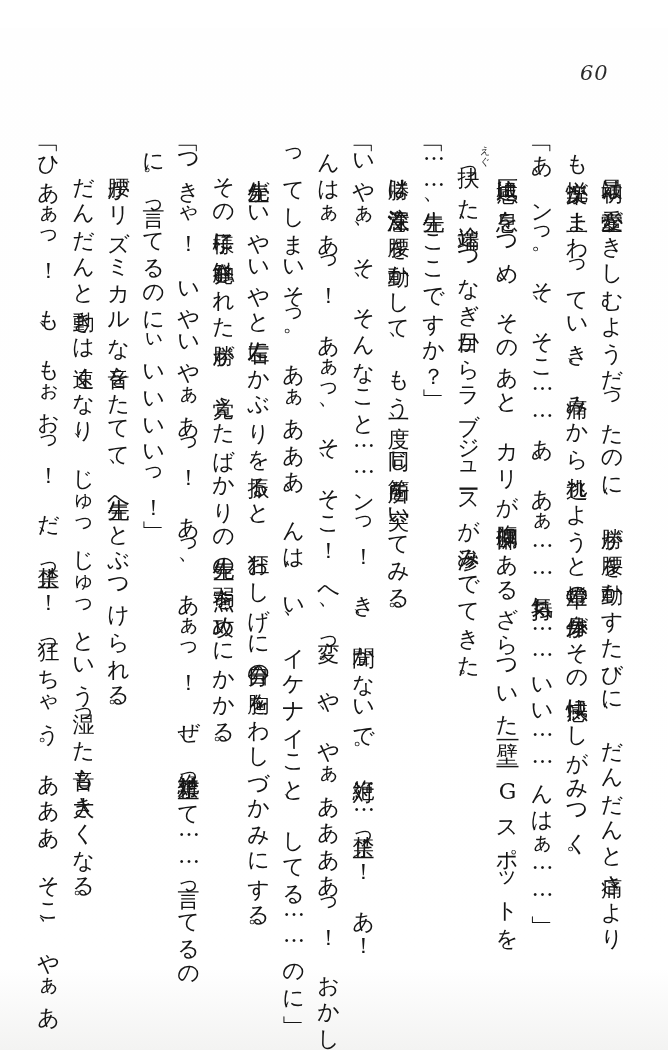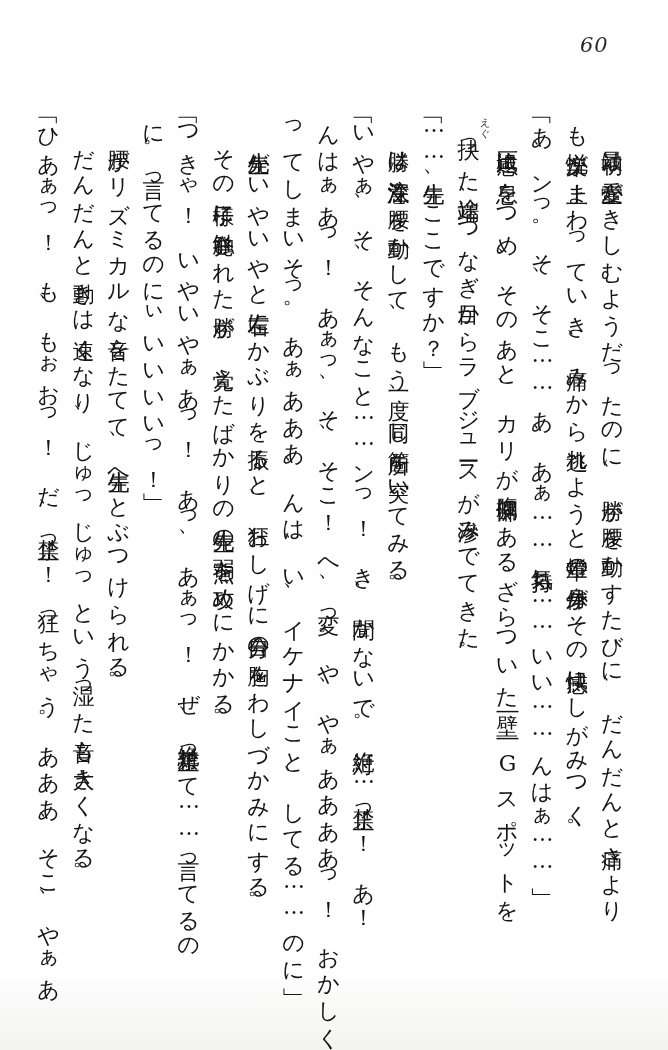--- a/index.html
+++ b/index.html
@@ -11,20 +11,21 @@
     height: 1050px;
     background: #ffffff;
     position: relative;
     overflow: hidden;
     font-family: "DejaVu Serif", "Liberation Serif", serif;
   }
   .page {
     position: absolute;
     inset: 0;
     background: linear-gradient(180deg, #fefefe 0%, #ffffff 92%, #f3f3f2 100%);
+    margin-top: 28px;
   }
   .page-number {
     position: absolute;
     top: 33px;
     left: 580px;
     font-style: italic;
     font-size: 21px;
     color: #2a2a2a;
     letter-spacing: 1px;
   }

